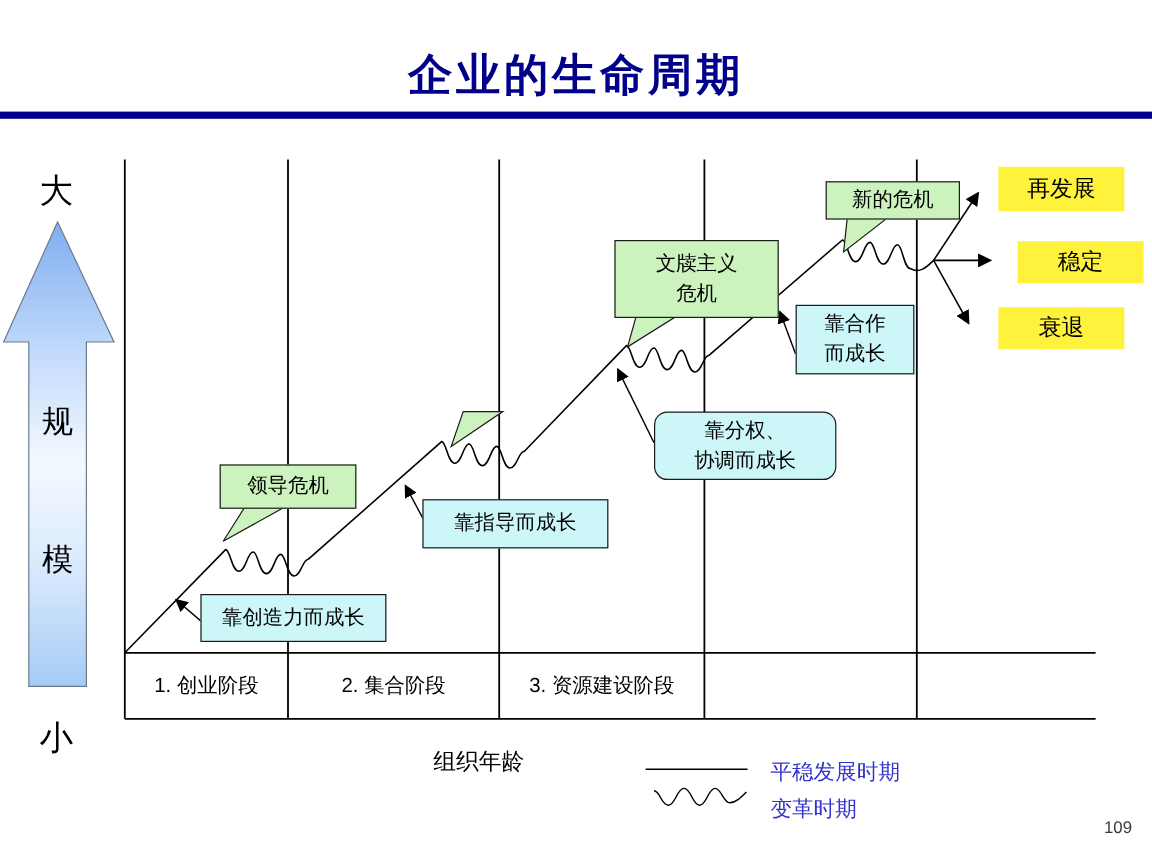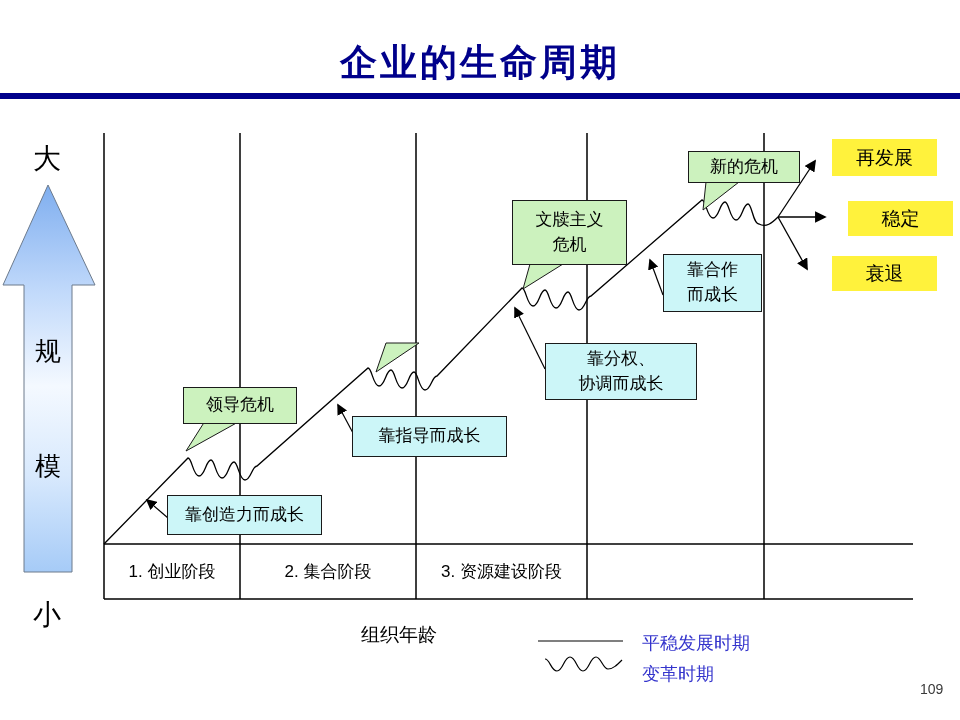--- a/index.html
+++ b/index.html
@@ -98,35 +98,35 @@
   </svg>
 
   <div class="abs axis-char" style="left:33px;top:140px;">大</div>
   <div class="abs scale-char" style="left:35px;top:334px;z-index:2;">规</div>
   <div class="abs scale-char" style="left:35px;top:449px;z-index:2;">模</div>
   <div class="abs axis-char" style="left:33px;top:596px;">小</div>
 
   <div class="abs box box-green" style="left:183px;top:387px;width:114px;height:37px;">
     <span>领导危机</span>
   </div>
-  <div class="abs box box-green" style="left:512px;top:200px;width:115px;height:65px;">
+  <div class="abs box box-green" style="left:512px;top:200px;width:137px;height:65px;">
     <span>文牍主义</span>
     <span>危机</span>
   </div>
   <div class="abs box box-green" style="left:688px;top:151px;width:112px;height:32px;">
     <span>新的危机</span>
   </div>
 
   <div class="abs box box-cyan" style="left:167px;top:495px;width:155px;height:40px;">
     <span>靠创造力而成长</span>
   </div>
   <div class="abs box box-cyan" style="left:352px;top:416px;width:155px;height:41px;font-family:Liberation Serif, serif;">
     <span>靠指导而成长</span>
   </div>
-  <div class="abs box box-cyan" style="left:545px;top:343px;width:152px;height:57px;">
+  <div class="abs box box-cyan" style="left:545px;top:343px;width:152px;height:57px;border-radius:11px;">
     <span>靠分权、</span>
     <span>协调而成长</span>
   </div>
   <div class="abs box box-cyan" style="left:663px;top:254px;width:99px;height:58px;">
     <span>靠合作</span>
     <span>而成长</span>
   </div>
 
   <div class="abs box box-yellow" style="left:832px;top:139px;width:105px;height:37px;">
     <span>再发展</span>

